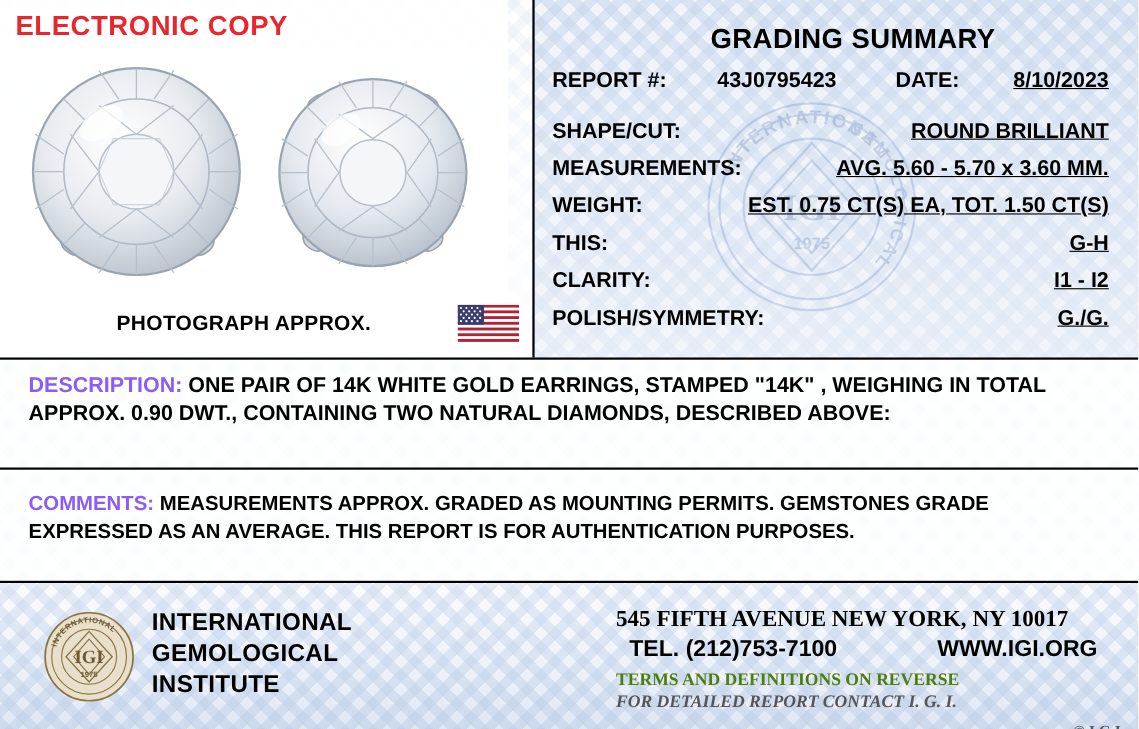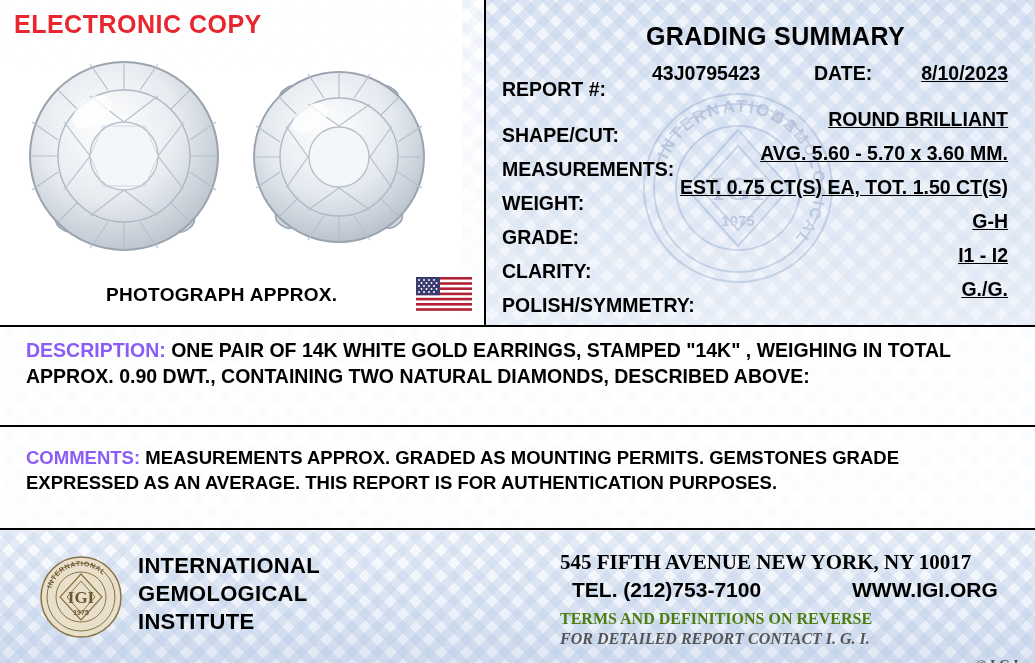--- a/index.html
+++ b/index.html
@@ -107,21 +107,21 @@
     margin-left: 32px;
   }
   .row {
     position: absolute;
     left: 18px;
     width: 518px;
     font-size: 19.5px;
     font-weight: bold;
     white-space: nowrap;
   }
-  .row .lbl { position: absolute; left: 0; top: 16px; text-align: right; }
+  .row .lbl { position: absolute; left: 0; top: 0; text-align: right; }
   .row .val { position: absolute; right: 12px; top: 0; text-align: center; text-decoration: underline; }
   .row .mid { position: absolute; top: 0; }
 
   
   .watermark {
     position: absolute;
     left: 640px; top: 96px;
     width: 196px; height: 196px;
     opacity: 0.22;
   }
@@ -387,21 +387,21 @@
       </div>
       <div class="row" style="top:142px;">
         <span class="lbl">MEASUREMENTS:</span>
         <span class="val">AVG. 5.60 - 5.70 x 3.60 MM.</span>
       </div>
       <div class="row" style="top:176px;">
         <span class="lbl">WEIGHT:</span>
         <span class="val">EST. 0.75  CT(S) EA, TOT. 1.50 CT(S)</span>
       </div>
       <div class="row" style="top:210px;">
-        <span class="lbl">GRADE:</span>
+        <span class="lbl">THIS:</span>
         <span class="val">G-H</span>
       </div>
       <div class="row" style="top:244px;">
         <span class="lbl">CLARITY:</span>
         <span class="val">I1 - I2</span>
       </div>
       <div class="row" style="top:278px;">
         <span class="lbl">POLISH/SYMMETRY:</span>
         <span class="val">G./G.</span>
       </div>

